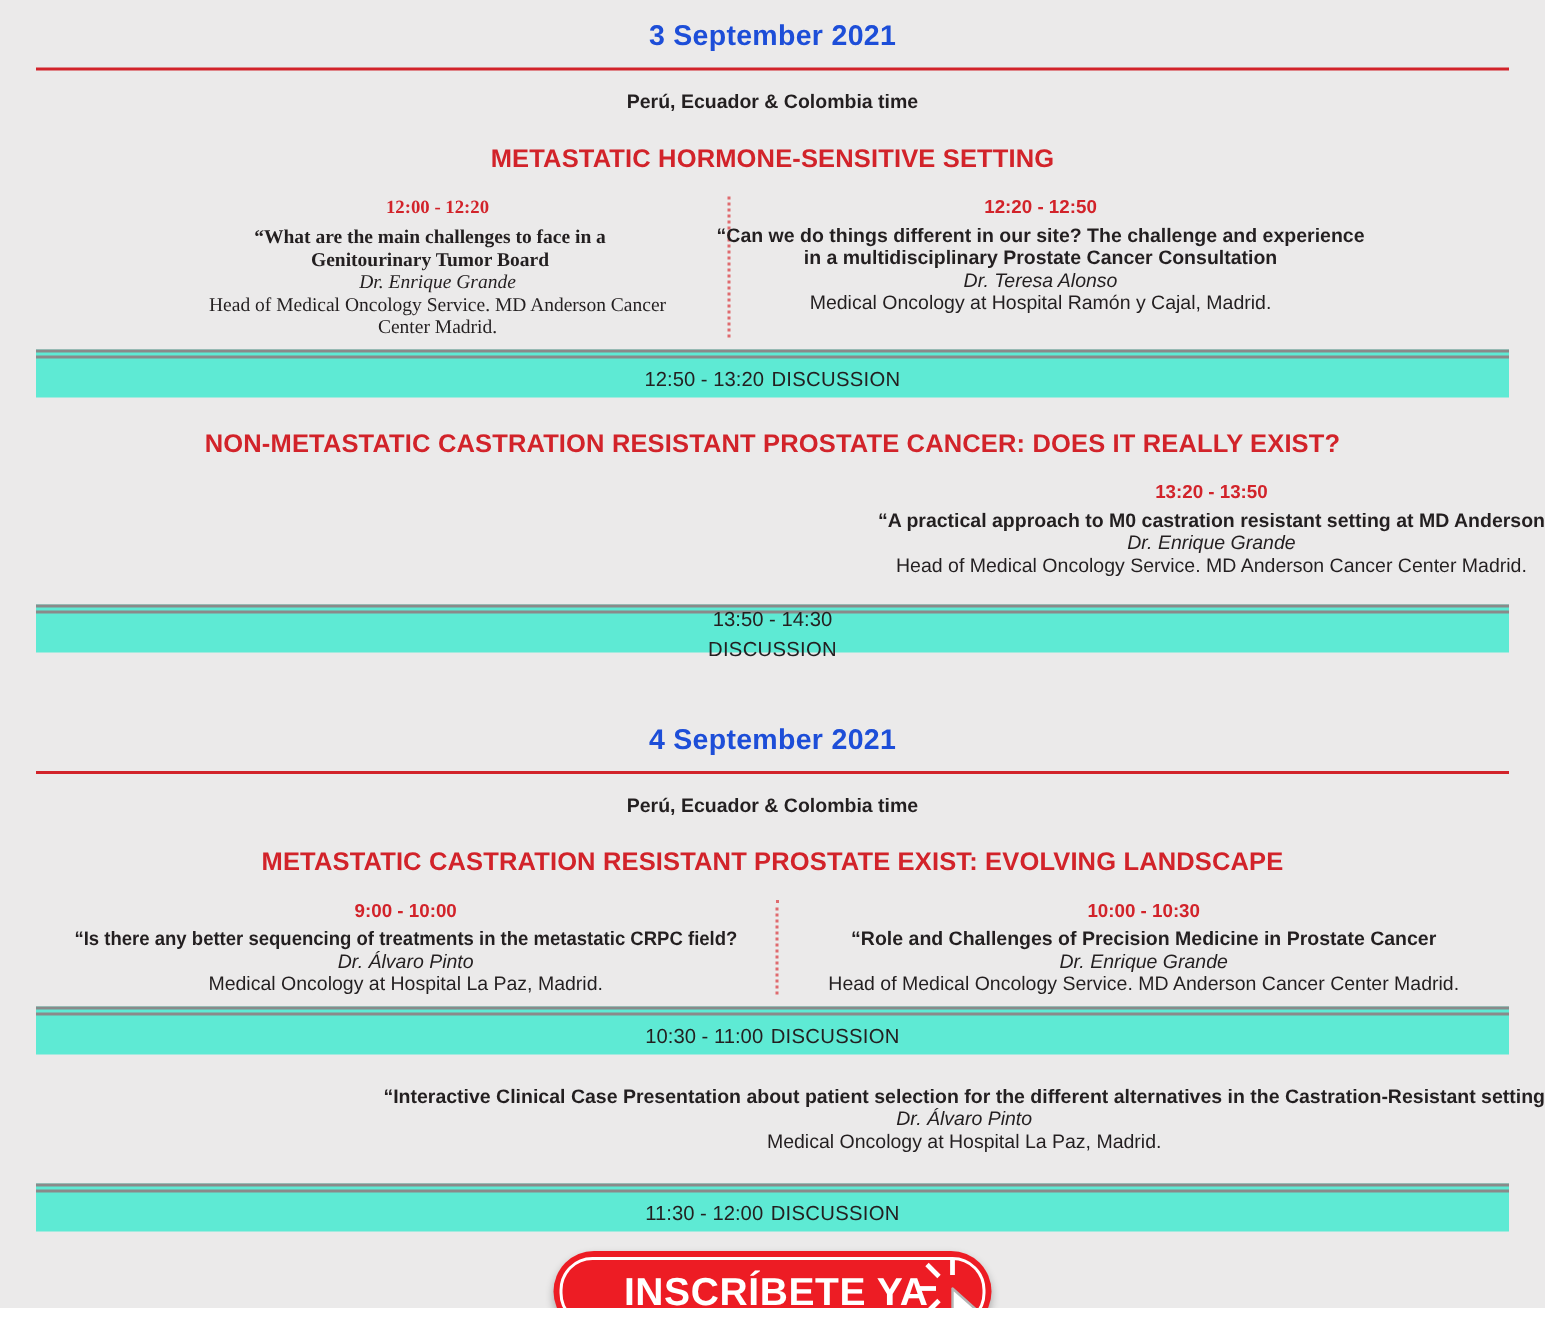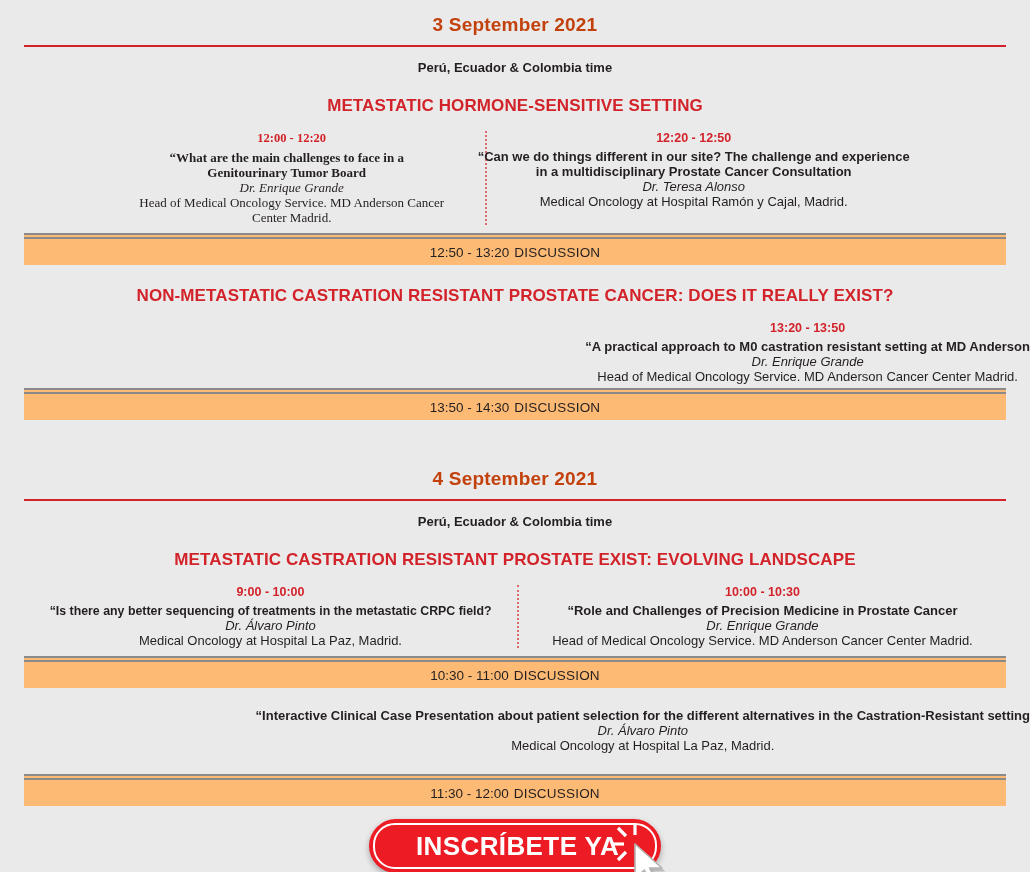--- a/index.html
+++ b/index.html
@@ -7,21 +7,21 @@
     width:1030px;height:880px;
     background:#ebeaea;
     font-family:"Liberation Sans","DejaVu Sans",sans-serif;
     color:#231f20;
     overflow:hidden;
   }
   .page{position:relative;width:1030px;height:880px;}
   .day{padding-top:14px;}
   .day.second{padding-top:48px;}
   .day-title{
-    text-align:center;color:#c2410c;font-weight:bold;font-size:19px;letter-spacing:.2px;
+    text-align:center;color:#1d4ed8;font-weight:bold;font-size:19px;letter-spacing:.2px;
   }
   .red-rule{height:2px;background:#d2232a;margin:9px 24px 0;}
   .timezone{text-align:center;font-weight:bold;font-size:13px;margin-top:13px;}
   .section-title{
     text-align:center;color:#d2232a;font-weight:bold;font-size:17px;margin-top:21px;letter-spacing:.1px;
   }
   .session-row{display:flex;margin:15px 24px 0;}
   .session-row .col{display:flex;flex-direction:column;align-items:center;box-sizing:border-box;}
   .d1-left{width:45.2%;}
   .d1-right{width:54.8%;border-left:2px dotted #df6a6e;margin-left:32px;}
@@ -37,26 +37,26 @@
   .narrow-title{transform:scaleX(0.95);transform-origin:center;}
   .maxw-300{max-width:300px;}
   .maxw-440{max-width:440px;}
   .maxw-310{max-width:310px;}
   .maxw-560{max-width:560px;}
   .session-single{display:flex;justify-content:flex-end;margin-top:15px;}
   .session-single.gap-lg{margin-top:20px;}
   .discussion{
     margin:8px 24px 0;
     border-top:6px double #8a8a8a;
-    background:#fdba74;
+    background:#5eead4;
     height:26px;
     display:flex;align-items:center;justify-content:center;
     font-size:13.5px;gap:5px;
   }
-  .discussion.gap-md{margin-top:4px;}
+  .discussion.gap-md{margin-top:19px;flex-direction:column;}
   .discussion.gap-lg{margin-top:21px;}
   .d-label{letter-spacing:.2px;}
   .cta-wrap{display:flex;justify-content:center;margin-top:13px;}
   .cta{
     position:relative;
     width:292px;height:54px;
     background:#ed1c24;
     border:none;border-radius:27px;
     box-shadow:0 3px 6px rgba(0,0,0,.30);
     cursor:pointer;

